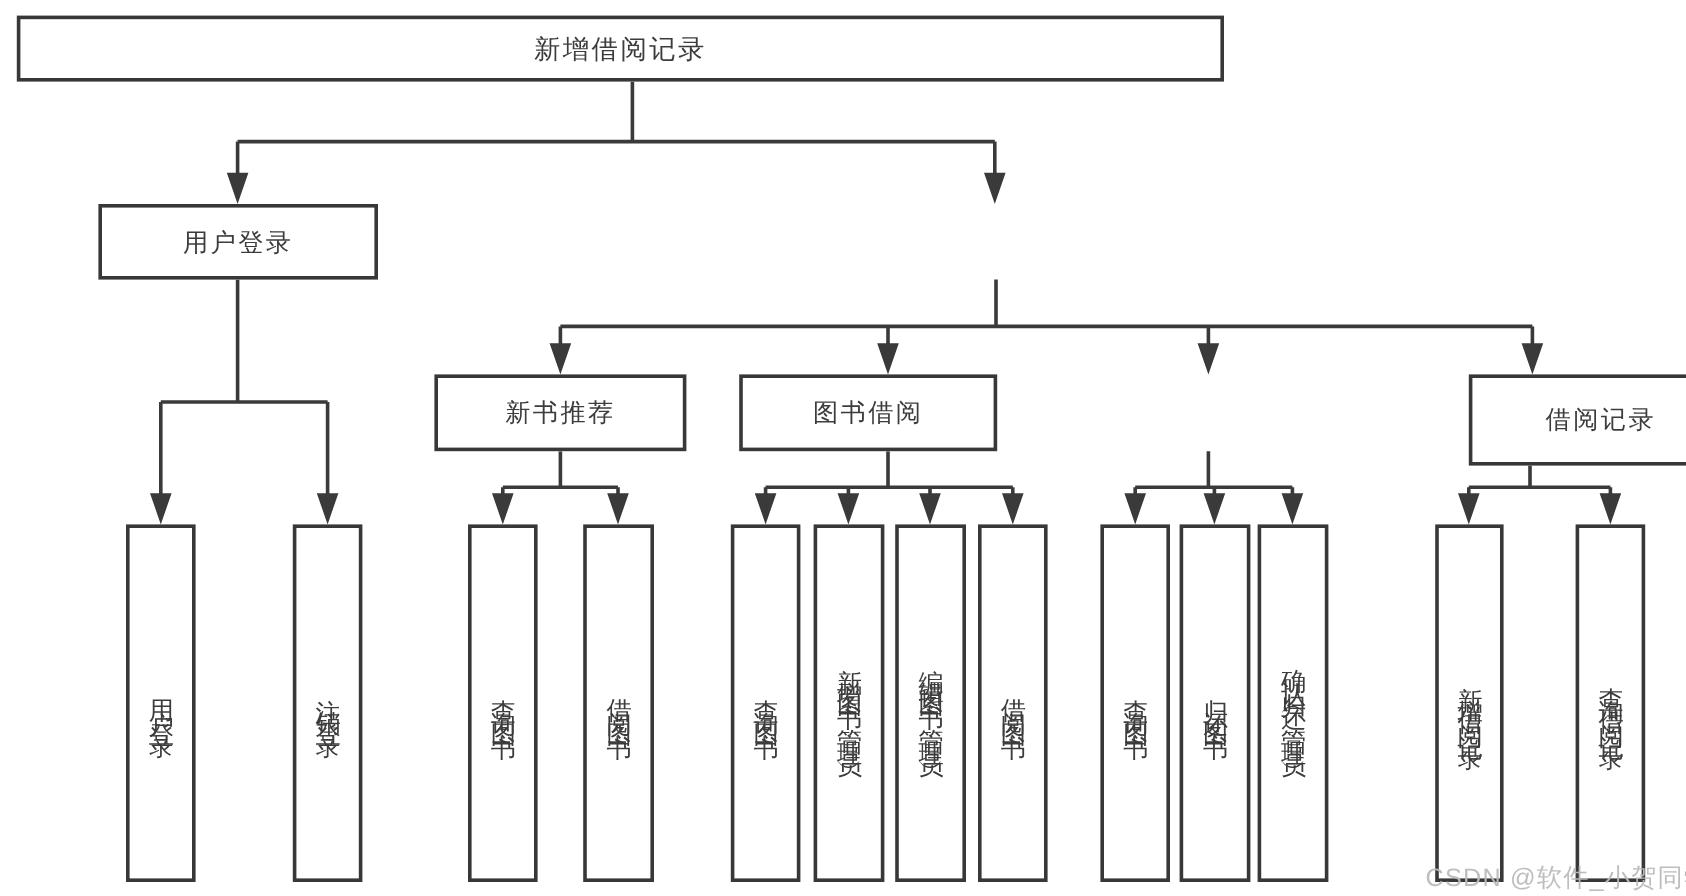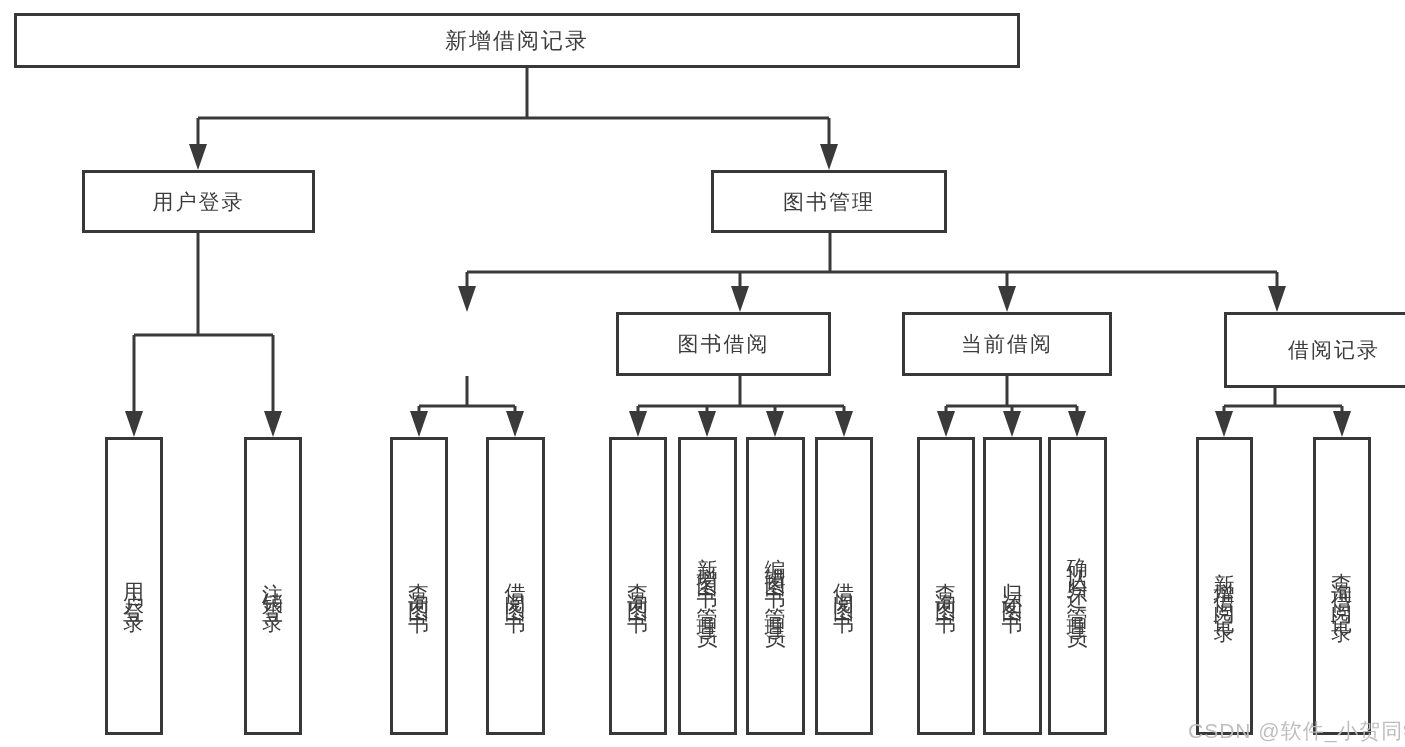--- a/index.html
+++ b/index.html
@@ -133,24 +133,23 @@
       M937 411 L955 411 L946 437 Z
       M1003 411 L1021 411 L1012 437 Z
       M1068 411 L1086 411 L1077 437 Z
       M1215 411 L1233 411 L1224 437 Z
       M1333 411 L1351 411 L1342 437 Z"></path>
   </svg>
 
   <div class="node root n-root">新增借阅记录</div>
 
   <div class="node n-login">用户登录</div>
-  <div class="node n-mgmt">图书管理</div>
 
+  <div class="node n-newbook">新书推荐</div>
   <div class="node n-borrow">图书借阅</div>
-  <div class="node n-current">当前借阅</div>
   <div class="node n-records">借阅记录</div>
 
   <div class="node vert lf1">
     <span class="vtext">用户登录</span>
   </div>
   <div class="node vert lf2">
     <span class="vtext">注销登录</span>
   </div>
   <div class="node vert lf3">
     <span class="vtext">查询图书</span>

